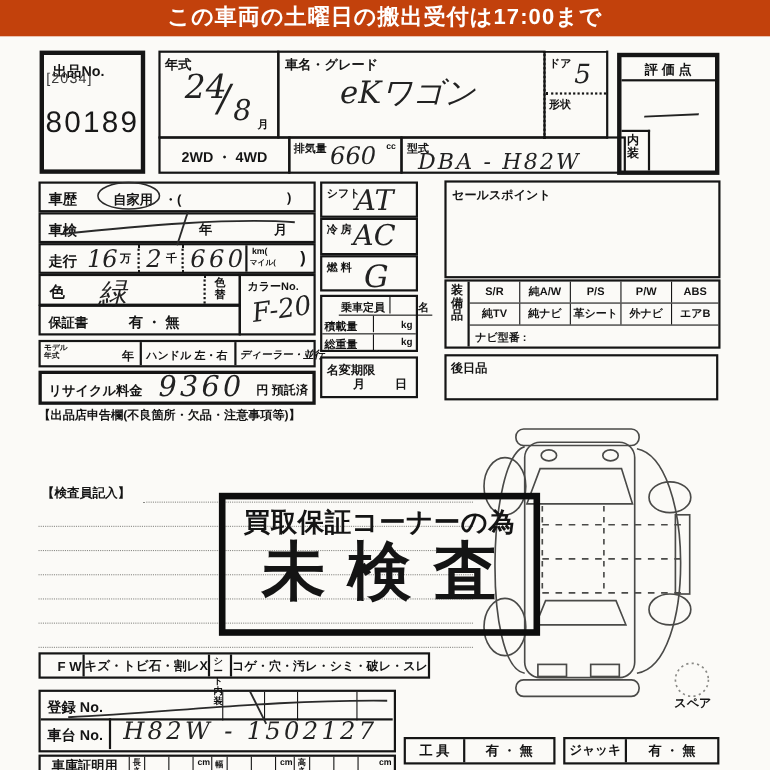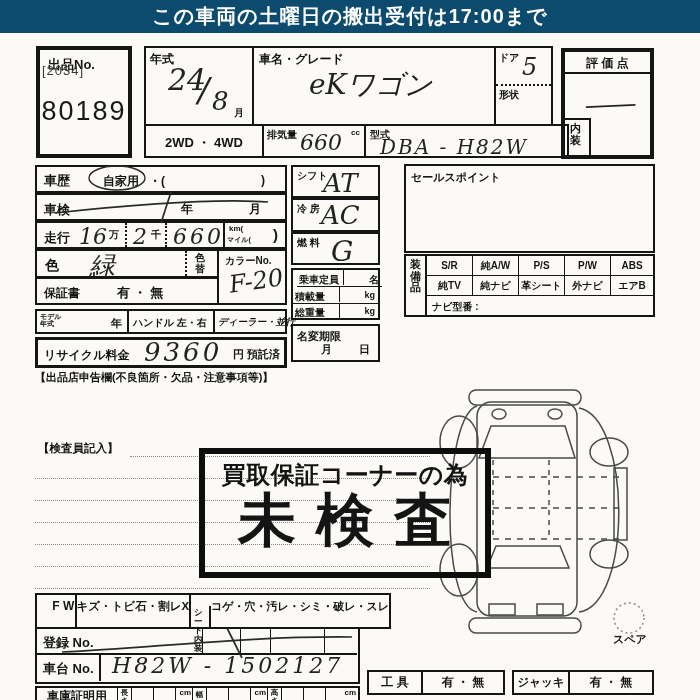--- a/index.html
+++ b/index.html
@@ -13,21 +13,21 @@
   .tiny{font-size:8px;line-height:1.05;font-weight:bold;}
   .stack{word-break:break-all;line-height:1.05;font-weight:bold;}
   .dotline{position:absolute;border-top:1.5px dotted #8a8a86;height:0;}
   svg{display:block;}
 </style>
 </head>
 <body>
 
 <div id="sheet">
 
-  <div class="abs" style="left:0;top:0;width:700px;height:33px;background:#0c4a6e;color:#fff;font-size:20px;font-weight:bold;text-align:center;line-height:32px;letter-spacing:1px;">この車両の土曜日の搬出受付は17:00まで</div>
+  <div class="abs" style="left:0;top:0;width:700px;height:33px;background:#c2410c;color:#fff;font-size:20px;font-weight:bold;text-align:center;line-height:32px;letter-spacing:1px;">この車両の土曜日の搬出受付は17:00まで</div>
 
   <div class="cell thick" style="left:36px;top:46px;width:96px;height:112px;">
     <div class="abs lbl" style="left:8px;top:6px;font-size:13px;">出品No.</div>
     <div class="abs" style="left:2px;top:13px;font-size:13px;color:#3a3a3a;letter-spacing:1px;">[2034]</div>
     <div class="abs" style="left:0;top:46px;width:88px;text-align:center;font-size:27px;letter-spacing:2px;color:#191919;">80189</div>
   </div>
 
   <div class="cell" style="left:144px;top:46px;width:110px;height:80px;">
     <span class="abs lbl" style="left:4px;top:3px;font-size:12px;">年式</span>
     <span class="abs hw" style="left:22px;top:14px;font-size:30px;">24</span>
@@ -113,21 +113,21 @@
   </div>
   <div class="cell" style="left:291px;top:198px;width:89px;height:34px;">
     <span class="abs lbl" style="left:4px;top:2px;font-size:10px;">冷 房</span>
     <span class="abs hw" style="left:28px;top:0px;font-size:26px;">AC</span>
   </div>
   <div class="cell" style="left:291px;top:232px;width:89px;height:33px;">
     <span class="abs lbl" style="left:4px;top:2px;font-size:10px;">燃 料</span>
     <span class="abs hw" style="left:38px;top:1px;font-size:28px;">G</span>
   </div>
   <div class="cell" style="left:291px;top:268px;width:89px;height:52px;">
-    <div class="abs" style="left:4px;top:0;width:85px;height:17px;border-bottom:1.5px solid #151515;">
+    <div class="abs" style="left:15px;top:0;width:85px;height:17px;border-bottom:1.5px solid #151515;">
       <span class="abs lbl" style="left:2px;top:3px;font-size:10px;">乗車定員</span>
       <span class="abs lbl" style="right:3px;top:3px;font-size:10px;">名</span>
       <div class="abs" style="left:46px;top:0;height:15px;border-left:1.5px solid #151515;"></div>
     </div>
     <div class="abs" style="left:0;top:17px;width:85px;height:17px;border-bottom:1.5px solid #151515;">
       <span class="abs lbl" style="left:2px;top:3px;font-size:10px;">積載量</span>
       <span class="abs lbl" style="right:3px;top:3px;font-size:9px;">kg</span>
       <div class="abs" style="left:46px;top:0;height:15px;border-left:1.5px solid #151515;"></div>
     </div>
     <div class="abs" style="left:0;top:34px;width:85px;height:15px;">
@@ -157,20 +157,23 @@
       <span class="lbl" style="flex:1;font-size:10px;text-align:center;line-height:19px;">ABS</span>
     </div>
     <div class="abs" style="left:21px;top:20px;width:226px;height:20px;border-bottom:1.5px solid #151515;display:flex;">
       <span class="lbl" style="width:45px;border-right:1.5px solid #151515;font-size:10px;text-align:center;line-height:19px;">純TV</span>
       <span class="lbl" style="width:45px;border-right:1.5px solid #151515;font-size:10px;text-align:center;line-height:19px;">純ナビ</span>
       <span class="lbl" style="width:45px;border-right:1.5px solid #151515;font-size:10px;text-align:center;line-height:19px;">革シート</span>
       <span class="lbl" style="width:45px;border-right:1.5px solid #151515;font-size:10px;text-align:center;line-height:19px;">外ナビ</span>
       <span class="lbl" style="flex:1;font-size:10px;text-align:center;line-height:19px;">エアB</span>
     </div>
     <span class="abs lbl" style="left:26px;top:44px;font-size:10px;">ナビ型番 :</span>
+  </div>
+  <div class="cell" style="left:404px;top:322px;width:249px;height:42px;">
+    <span class="abs lbl" style="left:4px;top:3px;font-size:11px;">後日品</span>
   </div>
 
   <div class="cell" style="left:35px;top:309px;width:252px;height:25px;display:flex;">
     <div style="width:90px;border-right:2px solid #151515;position:relative;">
       <span class="abs stack" style="left:3px;top:2px;width:24px;font-size:7px;">モデル年式</span>
       <span class="abs lbl" style="right:5px;top:5px;font-size:11px;">年</span>
     </div>
     <div style="width:84px;border-right:2px solid #151515;position:relative;">
       <span class="abs lbl" style="left:4px;top:5px;font-size:10px;white-space:nowrap;">ハンドル 左・右</span>
     </div>
@@ -220,24 +223,24 @@
       <circle cx="196" cy="236" r="15" stroke-dasharray="2 3" stroke="#8a8a86"></circle>
     </svg>
   </div>
   <div class="abs lbl" style="left:613px;top:632px;font-size:11px;">スペア</div>
 
   <div class="abs" style="left:199px;top:448px;width:292px;height:130px;border:6px solid #0d0d0d;box-sizing:border-box;text-align:center;">
     <div class="lbl" style="font-size:24px;margin-top:5px;letter-spacing:0.5px;white-space:nowrap;">買取保証コーナーの為</div>
     <div class="lbl" style="font-size:58px;letter-spacing:20px;padding-left:20px;line-height:1.0;white-space:nowrap;">未検査</div>
   </div>
 
-  <div class="cell" style="left:35px;top:593px;width:356px;height:36px;border-width:2.5px;display:flex;padding-left:15px;">
+  <div class="cell" style="left:35px;top:593px;width:356px;height:24px;border-width:2.5px;display:flex;padding-left:15px;">
     <span class="lbl" style="width:44px;border-right:2px solid #151515;font-size:12px;text-align:center;line-height:23px;">F W</span>
     <span class="lbl" style="width:134px;border-right:2.5px solid #151515;font-size:11.5px;text-align:left;line-height:23px;white-space:nowrap;">キズ・トビ石・割レX</span>
-    <span class="stack" style="width:34px;border-right:2px solid #151515;font-size:8.5px;padding:2px 0 0 3px;box-sizing:border-box;margin-top:11px;">シート内装</span>
+    <span class="stack" style="width:34px;border-right:2px solid #151515;font-size:8.5px;padding:2px 0 0 3px;box-sizing:border-box;">シート内装</span>
     <span class="lbl" style="flex:1;font-size:11px;text-align:center;line-height:23px;white-space:nowrap;">コゲ・穴・汚レ・シミ・破レ・スレ</span>
   </div>
 
   <div class="cell" style="left:35px;top:627px;width:325px;height:57px;border-width:2.5px;">
     <div class="abs" style="left:0;top:0;width:320px;height:26px;border-bottom:2px solid #151515;">
       <span class="abs lbl" style="left:6px;top:5px;font-size:13px;">登録 No.</span>
       <div class="abs" style="left:165px;top:0;height:26px;border-left:1.5px solid #151515;"></div>
       <div class="abs" style="left:203px;top:0;height:26px;border-left:1.5px solid #151515;"></div>
       <div class="abs" style="left:233px;top:0;height:26px;border-left:1.5px solid #151515;"></div>
       <div class="abs" style="left:287px;top:0;height:26px;border-left:1.5px solid #151515;"></div>

